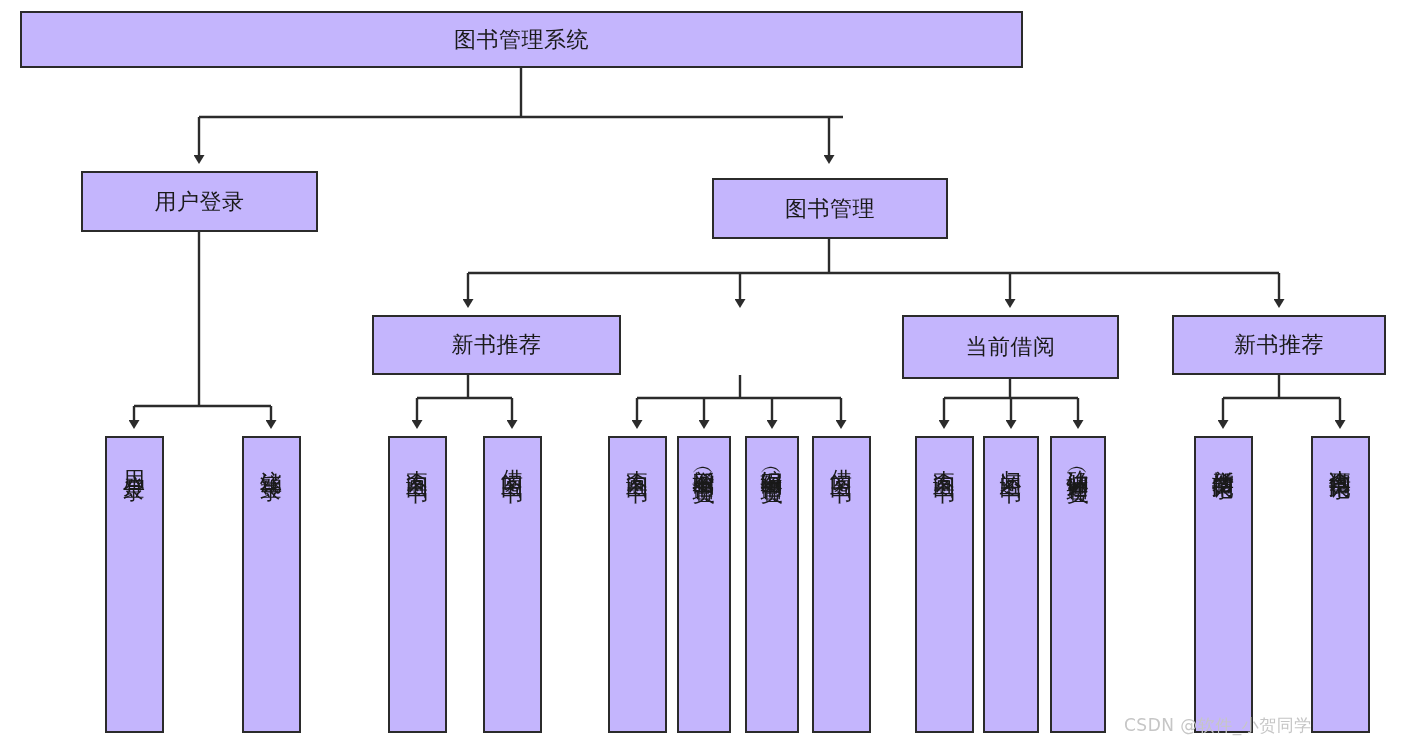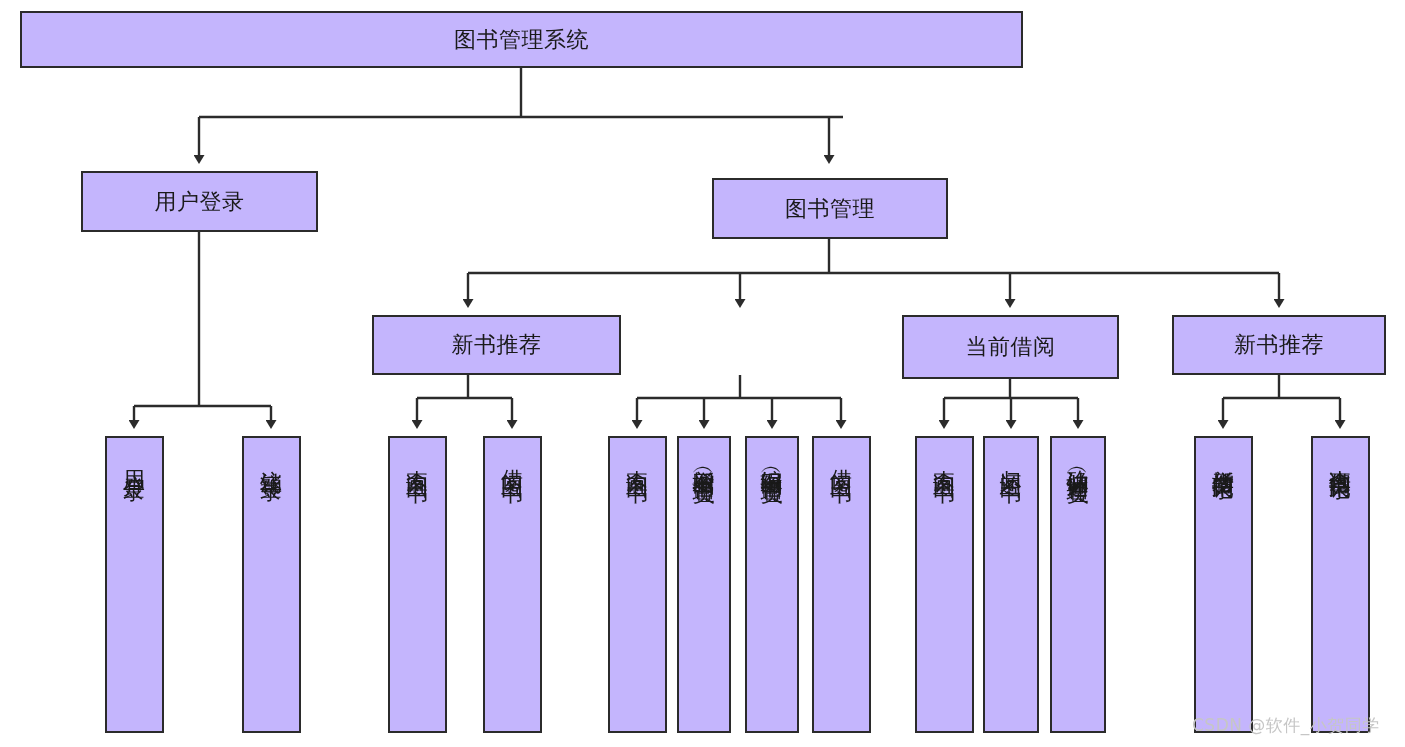--- a/index.html
+++ b/index.html
@@ -180,15 +180,15 @@
     <span class="node-label">确认归还（管理员）</span>
   </div>
 
   <div class="node-box node-vertical tall-text" style="left:1194px; top:436px; width:59px; height:297px;">
     <span class="node-label">新增借阅记录</span>
   </div>
   <div class="node-box node-vertical tall-text" style="left:1311px; top:436px; width:59px; height:297px;">
     <span class="node-label">查询借阅记录</span>
   </div>
 
-  <div class="watermark" style="left:1192px; top:714px;">CSDN @软件_小贺同学</div>
+  <div class="watermark" style="left:1124px; top:714px;">CSDN @软件_小贺同学</div>
 
 </div>
 
 </body></html>

